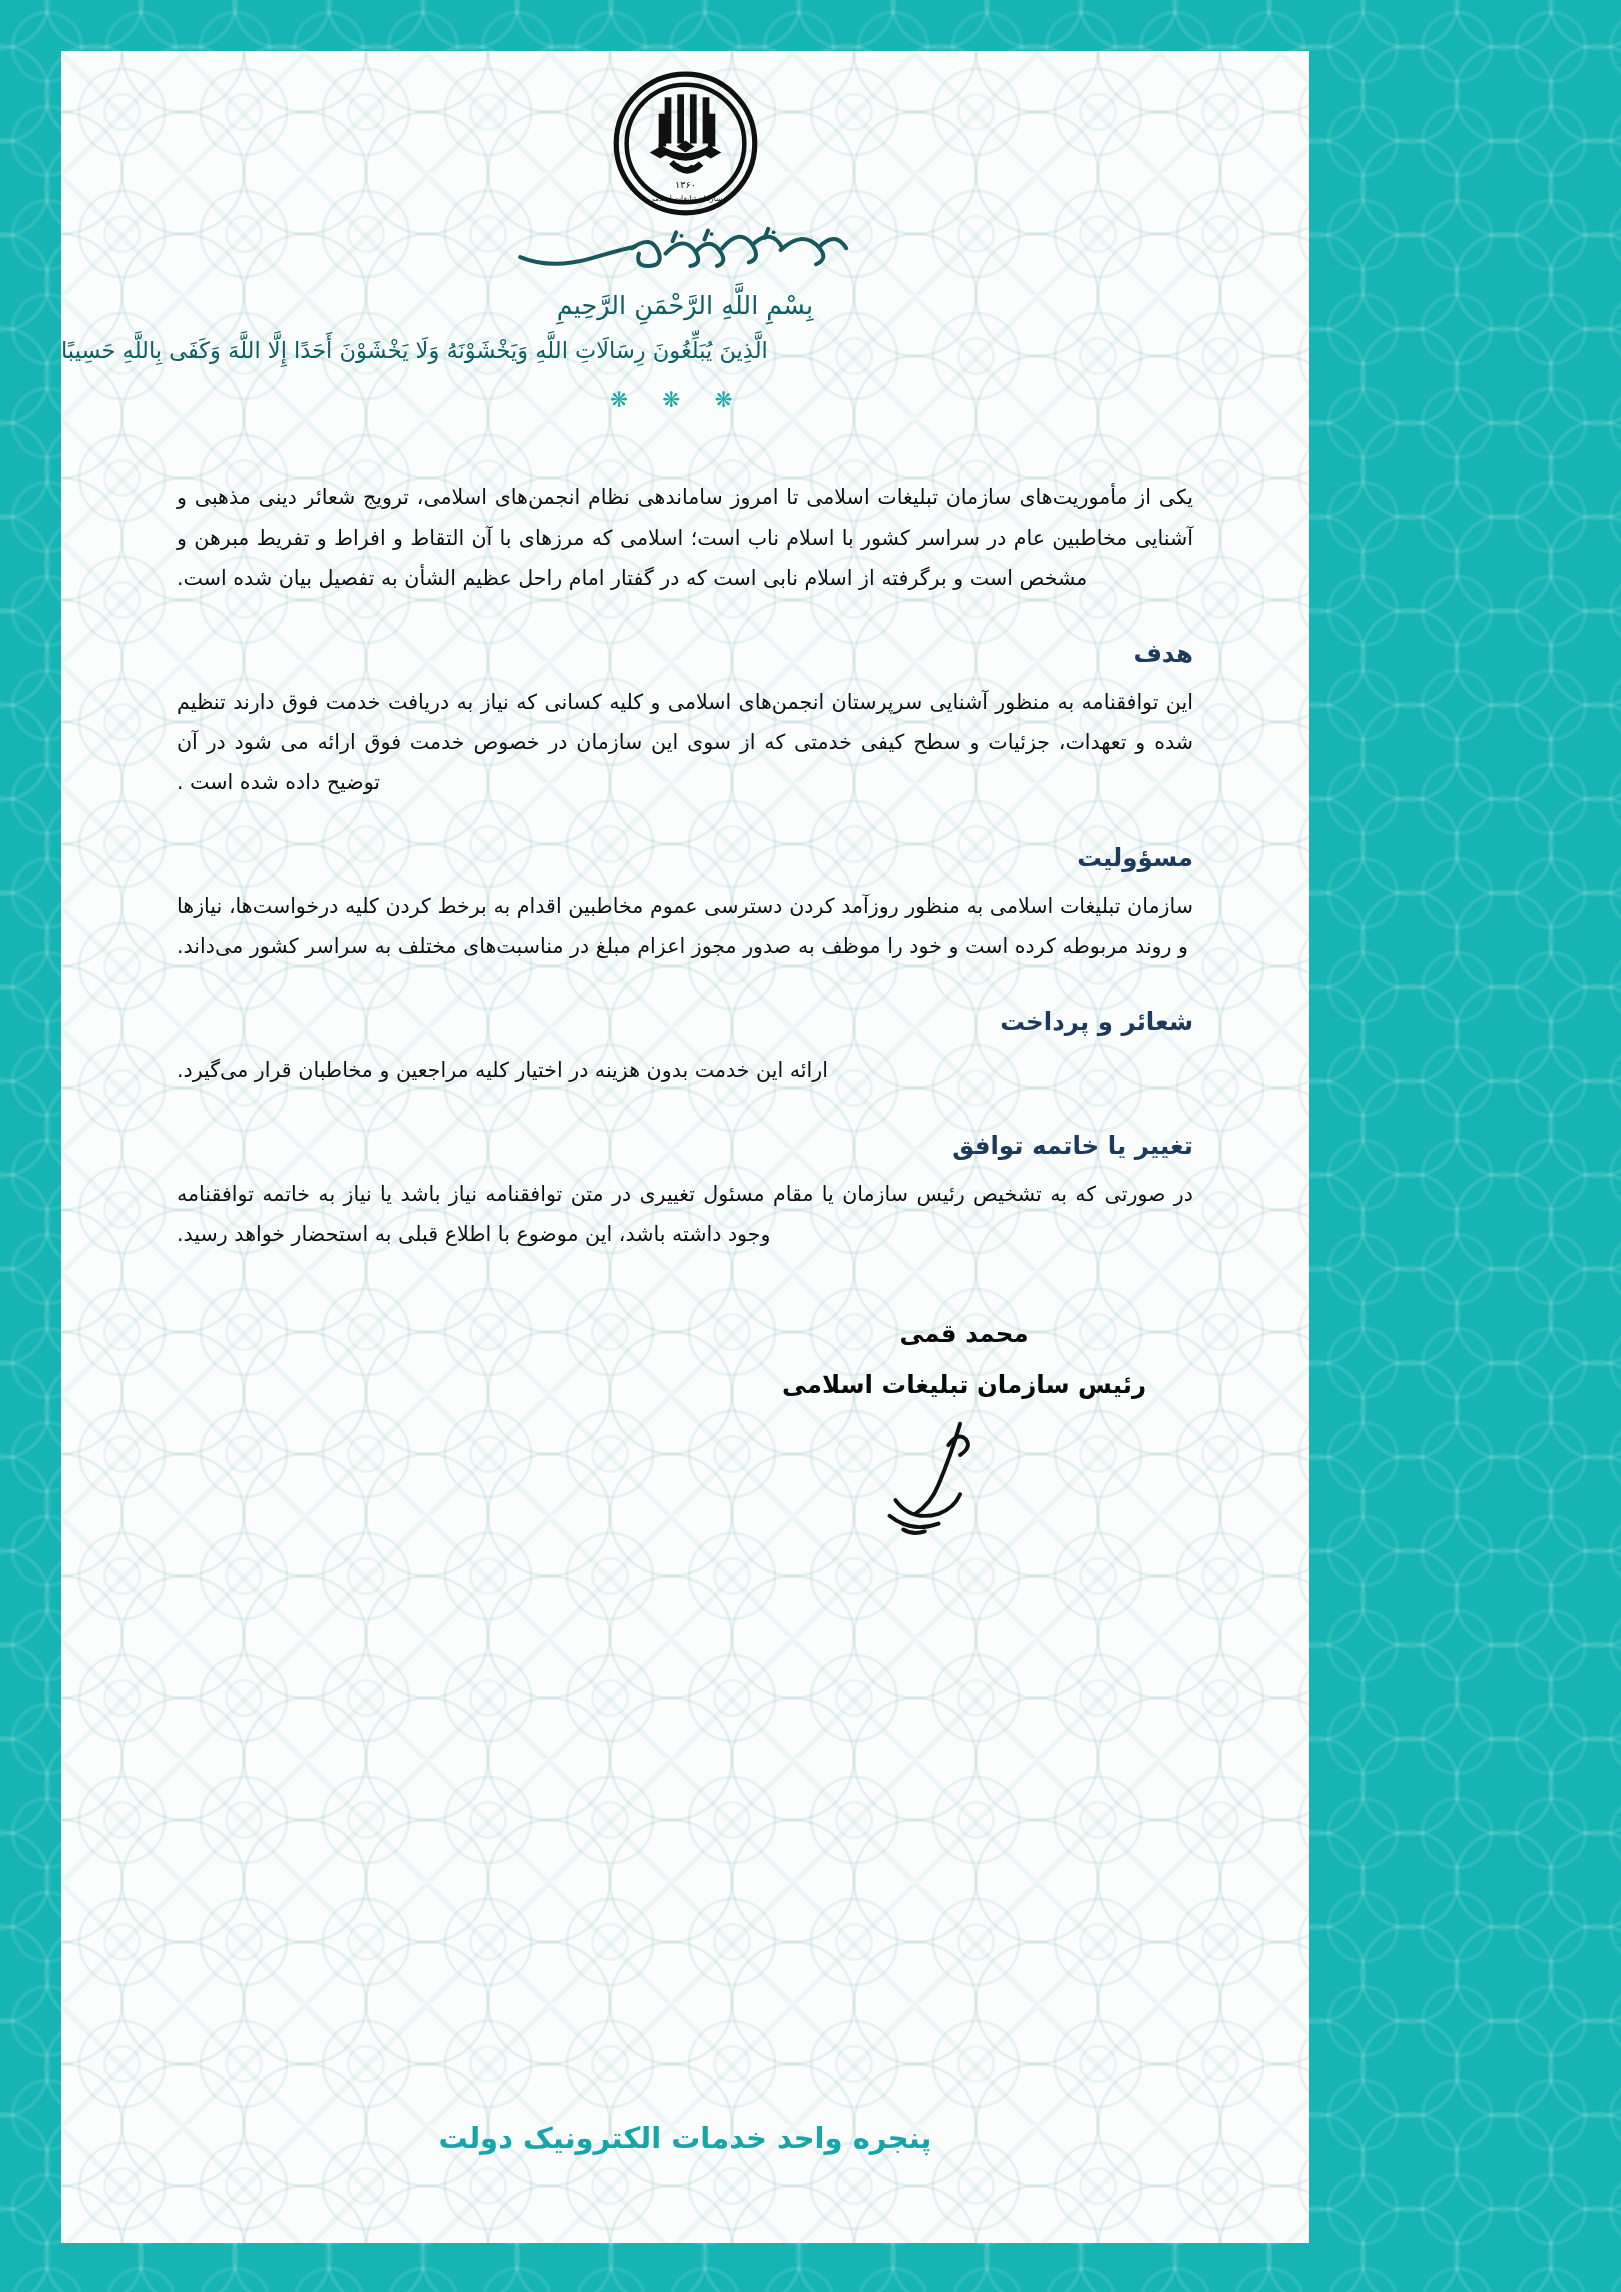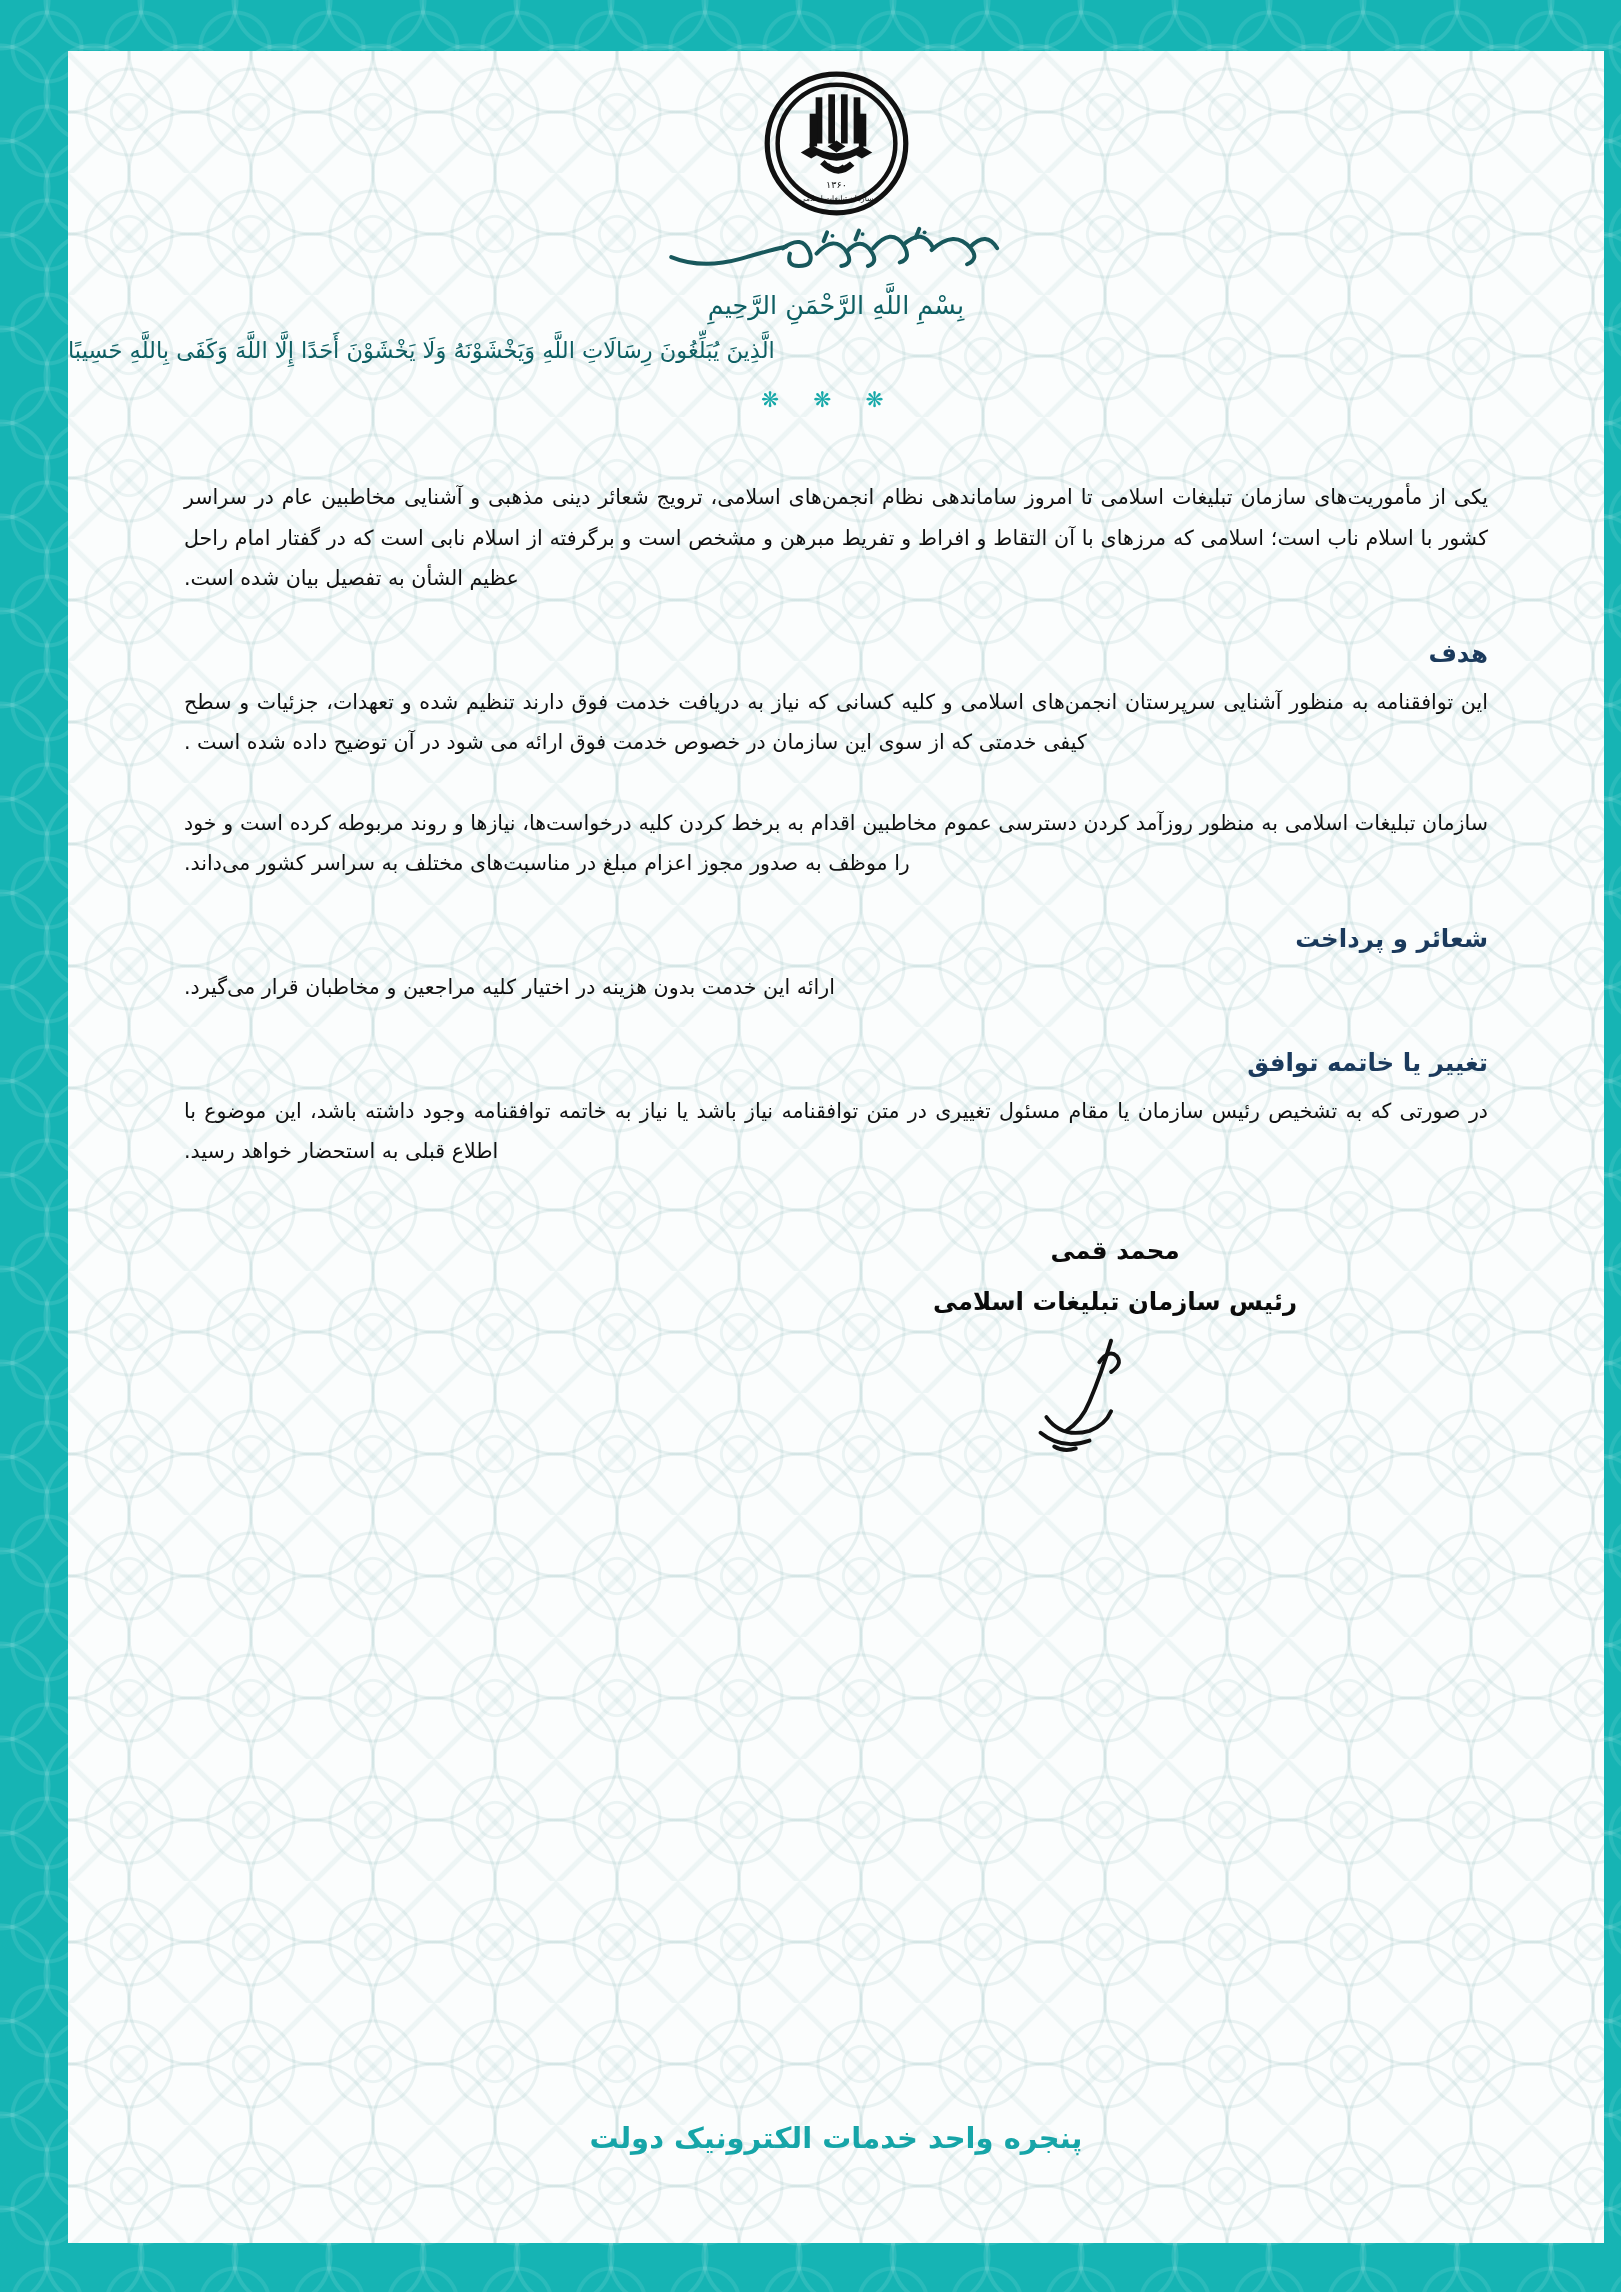--- a/index.html
+++ b/index.html
@@ -26,23 +26,23 @@
       radial-gradient(circle at 94px 0, transparent 46px, rgba(255,255,255,0.10) 47px, rgba(255,255,255,0.10) 50px, transparent 51px),
       radial-gradient(circle at 0 94px, transparent 46px, rgba(255,255,255,0.10) 47px, rgba(255,255,255,0.10) 50px, transparent 51px),
       radial-gradient(circle at 94px 94px, transparent 46px, rgba(255,255,255,0.10) 47px, rgba(255,255,255,0.10) 50px, transparent 51px),
       radial-gradient(circle at 47px 47px, transparent 32px, rgba(255,255,255,0.09) 33px, rgba(255,255,255,0.09) 36px, transparent 37px);
     background-size: 94px 94px;
   }
 
   
   .sheet {
     position: absolute;
-    left: 68px;
+    left: 61px;
     top: 51px;
-    width: 1536px;
+    width: 1248px;
     height: 2192px;
     background: #fbfdfd;
     overflow: hidden;
   }
 
   
   .sheet-pattern {
     position: absolute;
     inset: 0;
     background-image:
@@ -270,20 +270,21 @@
       <div class="section">
         <div class="section-body">یکی از مأموریت‌های سازمان تبلیغات اسلامی تا امروز ساماندهی نظام انجمن‌های اسلامی، ترویج شعائر دینی مذهبی و آشنایی مخاطبین عام در سراسر کشور با اسلام ناب است؛ اسلامی که مرزهای با آن التقاط و افراط و تفریط مبرهن و مشخص است و برگرفته از اسلام نابی است که در گفتار امام راحل عظیم الشأن به تفصیل بیان شده است.</div>
       </div>
 
       <div class="section">
         <div class="section-heading">هدف</div>
         <div class="section-body">این توافقنامه به منظور آشنایی سرپرستان انجمن‌های اسلامی و کلیه کسانی که نیاز به دریافت خدمت فوق دارند تنظیم شده و تعهدات، جزئیات و سطح کیفی خدمتی که از سوی این سازمان در خصوص خدمت فوق ارائه می شود در آن توضیح داده شده است .</div>
       </div>
 
       <div class="section">
+        <div class="section-heading">مسؤولیت</div>
         <div class="section-body">سازمان تبلیغات اسلامی به منظور روزآمد کردن دسترسی عموم مخاطبین اقدام به برخط کردن کلیه درخواست‌ها، نیازها و روند مربوطه کرده است و خود را موظف به صدور مجوز اعزام مبلغ در مناسبت‌های مختلف به سراسر کشور می‌داند.</div>
       </div>
 
       <div class="section">
         <div class="section-heading">شعائر و پرداخت</div>
         <div class="section-body">ارائه این خدمت بدون هزینه در اختیار کلیه مراجعین و مخاطبان قرار می‌گیرد.</div>
       </div>
 
 
       <div class="section">

